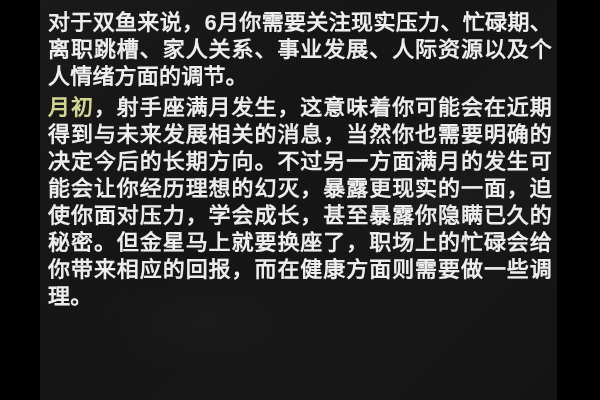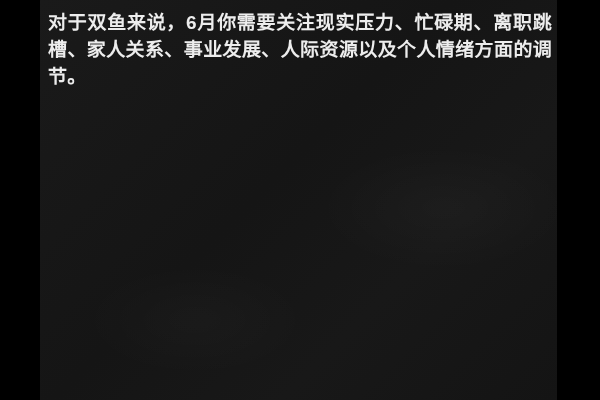--- a/index.html
+++ b/index.html
@@ -33,21 +33,21 @@
     background:
       radial-gradient(ellipse 180px 90px at 78% 52%, rgba(255,255,255,0.025), rgba(0,0,0,0) 70%),
       radial-gradient(ellipse 160px 80px at 30% 80%, rgba(255,255,255,0.02), rgba(0,0,0,0) 70%),
       linear-gradient(135deg, #1a1a1a 0%, #151515 45%, #181818 70%, #141414 100%);
     box-sizing: border-box;
     padding: 9px 5px 0 8px;
     overflow: hidden;
   }
   .para {
     margin: 0 0 4px 0;
-    font-size: 19px;
+    font-size: 22px;
     line-height: 27px;
     font-weight: bold;
     color: #ededed;
     text-align: justify;
     text-justify: inter-character;
     letter-spacing: 0.2px;
   }
   .para .hl {
     color: #d3d690;
   }
@@ -57,19 +57,22 @@
 
 <div class="stage">
   <div class="side-bar left"></div>
   <div class="side-bar right"></div>
 
   <div class="content">
     <p class="para">
       <span>对于双鱼来说，6月你需要关注现实压力、忙碌期、离职跳槽、家人关系、事业发展、人际资源以及个人情绪方面的调节。</span>
     </p>
 
+    <p class="para">
+      <span class="hl">月初</span><span>，射手座满月发生，这意味着你可能会在近期得到与未来发展相关的消息，当然你也需要明确的决定今后的长期方向。不过另一方面满月的发生可能会让你经历理想的幻灭，暴露更现实的一面，迫使你面对压力，学会成长，甚至暴露你隐瞒已久的秘密。但金星马上就要换座了，职场上的忙碌会给你带来相应的回报，而在健康方面则需要做一些调理。</span>
+    </p>
 
 
     <p class="para">
       
     </p>
   </div>
 </div>
 
 </body></html>

